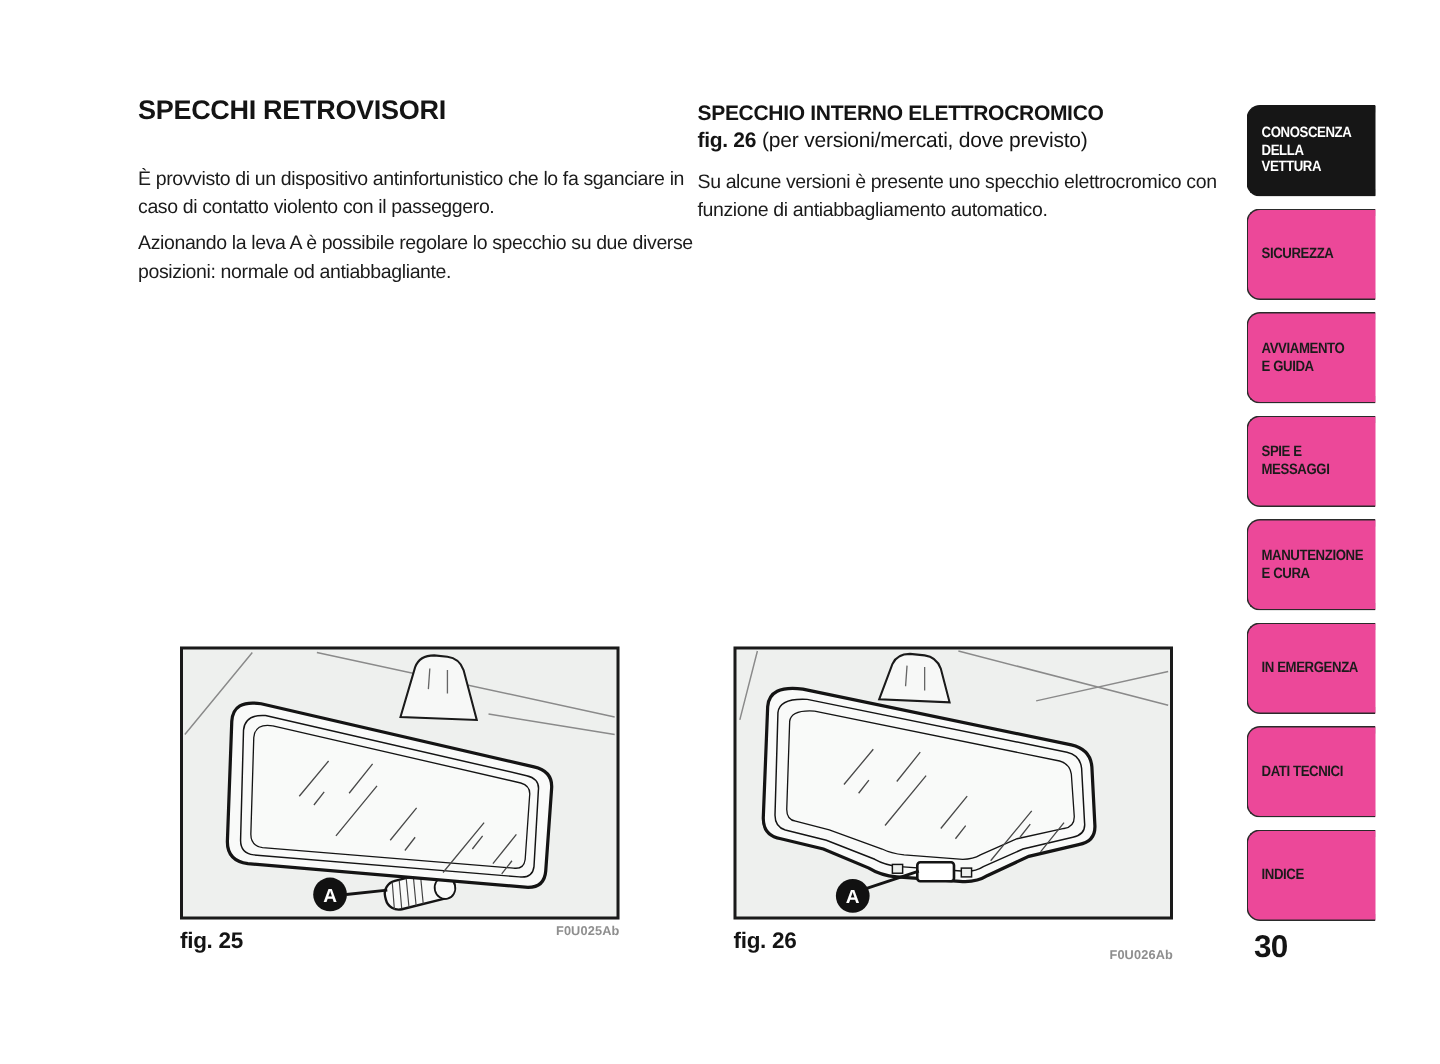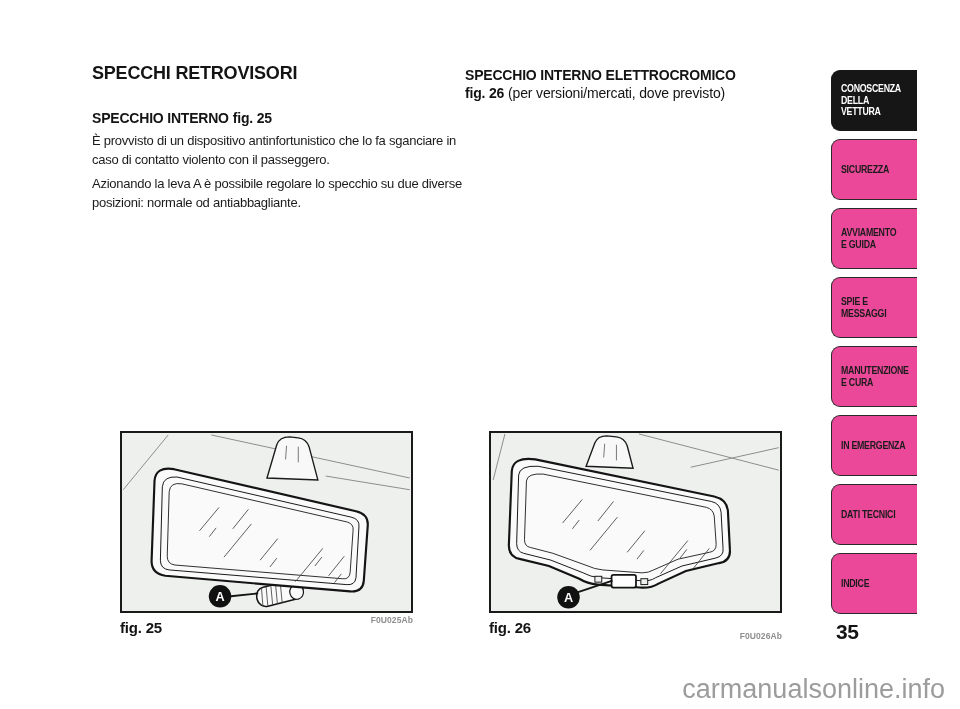--- a/index.html
+++ b/index.html
@@ -50,32 +50,30 @@
   svg text.callout-letter{font-family:"Liberation Sans",sans-serif;font-size:13px;font-weight:700;fill:#ffffff;}
 </style>
 </head>
 <body>
 
 <div class="page">
 
   <div class="h1">SPECCHI RETROVISORI</div>
 
   <div class="col col-left">
-    <div class="h2">
-      <span>SPECCHIO INTERNO</span><span class="ref">fig. 25</span>
-    </div>
     <p class="body">È provvisto di un dispositivo antinfortunistico che lo fa sganciare in caso di contatto violento con il passeggero.</p>
     <p class="body">Azionando la leva A è possibile regolare lo specchio su due diverse posizioni: normale od antiabbagliante.</p>
   </div>
 
   <div class="col col-right">
     <div class="h2">
       <span>SPECCHIO INTERNO ELETTROCROMICO</span><br>
       <span>fig. 26</span><span class="note">(per versioni/mercati, dove previsto)</span>
     </div>
+    <p class="body">Su alcune versioni è presente uno specchio elettrocromico con funzione di antiabbagliamento automatico.</p>
   </div>
 
   <div class="figure" id="fig25">
     <svg viewBox="0 0 293 182">
       <path d="M0,58 L46,2 M90,2 L293,46 M207,44 L293,58" stroke="#8a8a8a" stroke-width="1" fill="none"></path>
       <g>
         <path d="M147,46 L157,12 Q160,4 170,4 L179,5 Q187,6 190,14 L199,48 Z" fill="#f7f8f7" stroke="#1a1a1a" stroke-width="1.4"></path>
         <path d="M167,13 L166,27 M179,14 L179,30" stroke="#666" stroke-width="0.9" fill="none"></path>
       </g>
       <g transform="translate(163,163) rotate(-14)">
@@ -152,16 +150,15 @@
         <span class="lbl">IN EMERGENZA</span>
       </div>
     <div class="tab">
         <span class="lbl">DATI TECNICI</span>
       </div>
     <div class="tab">
         <span class="lbl">INDICE</span>
       </div>
   </div>
 
-  <div class="page-num">35</div>
-  <div class="watermark">carmanualsonline.info</div>
+  <div class="page-num">30</div>
 
 </div>
 
 </body></html>

